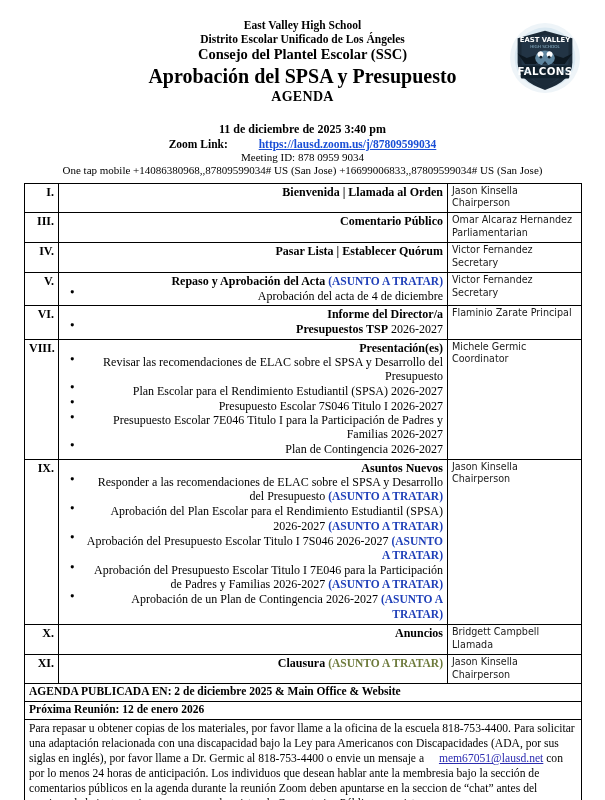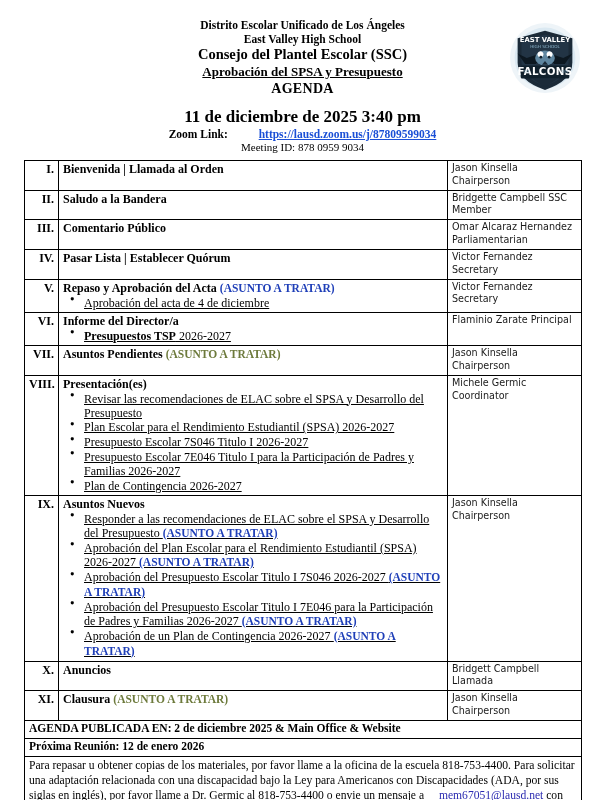--- a/index.html
+++ b/index.html
@@ -34,23 +34,23 @@
     width: 76px;
     height: 76px;
   }
   .h-line {
     font-weight: bold;
     line-height: 1.22;
   }
   .h-district { font-size: 11.5px; }
   .h-school   { font-size: 11.5px; }
   .h-council  { font-size: 14.5px; }
-  .h-approval { font-size: 13px; text-decoration: underline; }
+  .h-approval { font-size: 20px; }
   .h-agenda   { font-size: 14px; letter-spacing: .3px; }
-  .h-date     { font-size: 17px; margin-top: 10px; }
+  .h-date     { font-size: 12px; margin-top: 17px; }
   .h-zoom     { font-size: 11.5px; }
   .h-meeting  { font-size: 11px; font-weight: normal; text-align: center; }
   .h-onetap   { font-size: 11px; font-weight: normal; margin-top: 0px; }
   .zoom-link {
     color: #1a4fd6;
     font-weight: bold;
     padding-left: 28px;
   }
 
   
@@ -72,20 +72,21 @@
   td.num {
     text-align: right;
     font-weight: bold;
     font-size: 12px;
     padding-right: 6px;
     font-family: "Liberation Serif", serif;
   }
   td.item {
     font-size: 12px;
     line-height: 1.17;
+    text-align: right;
   }
   td.who {
     font-family: "DejaVu Sans", sans-serif;
     font-size: 9.6px;
     line-height: 1.34;
     color: #1a1a1a;
     padding-left: 5px;
     padding-top: 2px;
   }
   .title-b { font-weight: bold; }
@@ -95,21 +96,20 @@
   ul.bullets {
     margin: 0.5px 0 0 0;
     padding-left: 19px;
     list-style: none;
   }
   ul.bullets li {
     position: relative;
     line-height: 1.18;
     margin: 0 0 0.5px 0;
     padding-left: 2px;
-    text-decoration: underline;
   }
   ul.bullets li:before {
     content: "\25CF";
     position: absolute;
     left: -12px;
     top: -0.5px;
     font-size: 7.5px;
   }
 
   
@@ -154,60 +154,52 @@
       <circle cx="44.5" cy="49" r="1.8" fill="#10202c"></circle>
       <circle cx="55.5" cy="49" r="1.8" fill="#10202c"></circle>
       <path d="M50 54 L46 59 L54 59 Z" fill="#1b2a38"></path>
       <rect x="18" y="60" width="64" height="17" rx="2" fill="#10202c"></rect>
       <text x="50" y="73" text-anchor="middle" fill="#ffffff" font-size="13.5" font-family="DejaVu Sans, sans-serif" font-weight="bold" letter-spacing="0.5">FALCONS</text>
       <text x="26" y="70" text-anchor="middle" fill="#7fa6bd" font-size="4">EST</text>
       <text x="76" y="70" text-anchor="middle" fill="#7fa6bd" font-size="4">1910</text>
       <path d="M34 78 L66 78 L50 88 Z" fill="#1b2a38"></path>
     </svg>
 
+    <div class="h-line h-school">East Valley High School</div>
     <div class="h-line h-district">Distrito Escolar Unificado de Los Ángeles</div>
-    <div class="h-line h-school">East Valley High School</div>
     <div class="h-line h-council">Consejo del Plantel Escolar (SSC)</div>
     <div class="h-line h-approval">Aprobación del SPSA y Presupuesto</div>
     <div class="h-line h-agenda">AGENDA</div>
     <div class="h-line h-date">11 de diciembre de 2025 3:40 pm</div>
     <div class="h-line h-zoom">
       <span>Zoom Link:</span>
       <a class="zoom-link" href="#">https://lausd.zoom.us/j/87809599034</a>
     </div>
     <div class="h-line h-meeting">Meeting ID: 878 0959 9034</div>
+    <div class="h-line h-onetap">One tap mobile +14086380968,,87809599034# US (San Jose) +16699006833,,87809599034# US (San Jose)</div>
   </div>
 
   <table class="agenda">
     <colgroup>
       <col class="c-num">
         <col class="c-item">
         <col class="c-who">
     </colgroup>
     <tbody id="agenda-body">
         <tr>
           <td class="num">I.</td>
           <td class="item">
             <div><span class="title-b">Bienvenida | Llamada al Orden</span></div>
           </td>
           <td class="who">
             <div>Jason Kinsella</div>
             <div>Chairperson</div>
           </td>
         </tr>
         <tr>
-          <td class="num">II.</td>
-          <td class="item">
-            <div><span class="title-b">Saludo a la Bandera</span></div>
-          </td>
-          <td class="who">
-            <div>Bridgette Campbell SSC Member</div>
-          </td>
-        </tr>
-        <tr>
           <td class="num">III.</td>
           <td class="item">
             <div><span class="title-b">Comentario Público</span></div>
           </td>
           <td class="who">
             <div>Omar Alcaraz Hernandez Parliamentarian</div>
           </td>
         </tr>
         <tr>
           <td class="num">IV.</td>
@@ -235,30 +227,20 @@
         <tr>
           <td class="num">VI.</td>
           <td class="item">
             <div><span class="title-b">Informe del Director/a</span></div>
             <ul class="bullets">
               <li><span class="title-b">Presupuestos TSP</span> 2026-2027</li>
             </ul>
           </td>
           <td class="who">
             <div>Flaminio Zarate Principal</div>
-          </td>
-        </tr>
-        <tr>
-          <td class="num">VII.</td>
-          <td class="item">
-            <div><span class="title-b">Asuntos Pendientes</span> <span class="tag-green">(ASUNTO A TRATAR)</span></div>
-          </td>
-          <td class="who">
-            <div>Jason Kinsella</div>
-            <div>Chairperson</div>
           </td>
         </tr>
         <tr>
           <td class="num">VIII.</td>
           <td class="item">
             <div><span class="title-b">Presentación(es)</span></div>
             <ul class="bullets">
               <li><span>Revisar las recomendaciones de ELAC sobre el SPSA y Desarrollo del Presupuesto</span></li>
               <li><span>Plan Escolar para el Rendimiento Estudiantil (SPSA) 2026-2027</span></li>
               <li><span>Presupuesto Escolar 7S046 Titulo I 2026-2027</span></li>

